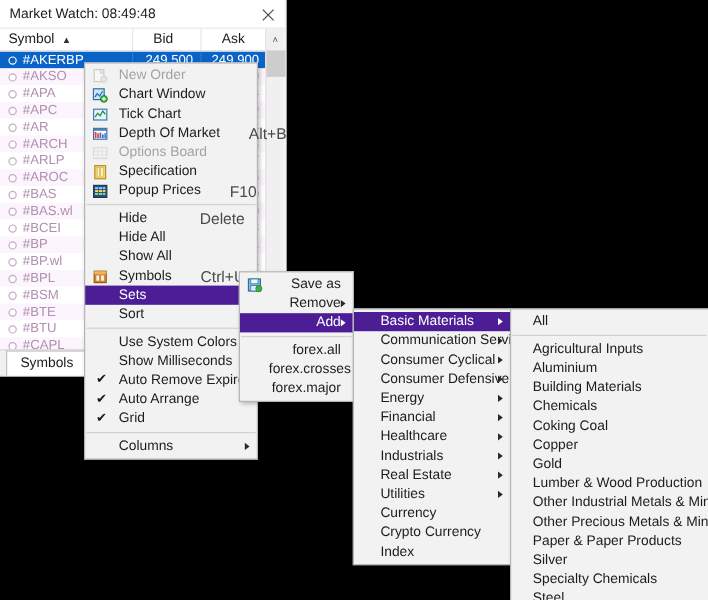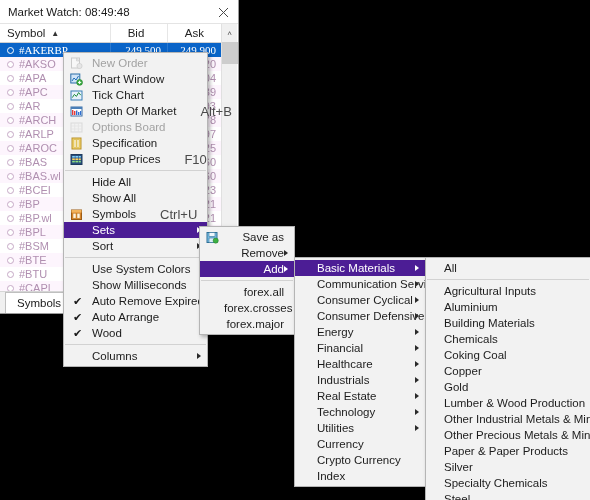--- a/index.html
+++ b/index.html
@@ -43,21 +43,21 @@
 
   .mw-body { position: relative; height: 254px; overflow: hidden; background:#fff; }
   .mw-grid { position: absolute; left:0; top:0; width: 222px; }
 
   .row { display: flex; height: 14px; font-size: 11px; color: #b08fb0; }
   .row .c-sym { width: 111px; display: flex; align-items: center; padding-left: 7px; border-right: 1px solid #f0e3f0; }
   .row .c-bid { width: 57px; display: flex; align-items: center; justify-content: flex-end; padding-right: 6px; border-right: 1px solid #f0e3f0; }
   .row .c-ask { width: 54px; display: flex; align-items: center; justify-content: flex-end; padding-right: 6px; }
   .row.alt { background: #fdf5fd; }
   .row.plain { background: #ffffff; }
-  .row.selected { background: #0a64c8; color: #ffffff; font-family: Liberation Serif, serif; }
+  .row.selected { background: #0a64c8; color: #ffffff; }
   .row.selected .c-sym, .row.selected .c-bid { border-right: 1px solid #2b79d0; }
 
   .dot {
     width: 7px; height: 7px; border-radius: 50%;
     border: 1.5px solid #c6a9c6; margin-right: 5px; flex: 0 0 auto; background: #fff;
   }
   .row.selected .dot { border-color: #ffffff; background: #0a64c8; }
 
   
   .mw-scroll {
@@ -109,21 +109,21 @@
     font-size: 11px; color: #1a1a1a; line-height: 1;
   }
   .sep { height: 1px; background: #d2d2d2; margin: 3px 1px 3px 1px; }
   .mi .ico {
     position: absolute; left: 5px; top: 50%; transform: translateY(-50%);
     width: 15px; height: 14px; display: flex; align-items: center; justify-content: center;
   }
   .gl { display:block; }
 
   
-  #menu1 { left: 63px; top: 52px; width: 145px; }
+  #menu1 { left: 70px; top: 52px; width: 145px; }
   #menu2 { left: 199px; top: 226px; width: 96px; }
   #menu3 { left: 294px; top: 257px; width: 132px; }
   #menu4 { left: 425px; top: 257px; width: 165px; padding-bottom: 0; border-right: none; }
 
   #menu1 .mi { height: 16px; }
   #menu2 .mi { padding-left: 24px; text-align: right; }
   #menu3 .mi { padding-left: 22px; }
   #menu4 .mi { padding-left: 18px; }
 </style>
 </head>
@@ -417,20 +417,24 @@
               <rect x="5.4" y="7.8" width="2.6" height="1.6"></rect>
               <rect x="8.6" y="7.8" width="2.2" height="1.6"></rect>
             </g>
           </svg>
         </span>
         <span class="label">Popup Prices</span>
         <span class="accel">F10</span>
       </div>
       <div class="sep"></div>
       <div class="mi">
+        <span class="label">Hide</span>
+        <span class="accel">Delete</span>
+      </div>
+      <div class="mi">
         <span class="label">Hide All</span>
       </div>
       <div class="mi">
         <span class="label">Show All</span>
       </div>
       <div class="mi">
         <span class="ico">
           <svg width="13" height="13" viewBox="0 0 13 13" class="gl">
             <rect x="1.5" y="2" width="10" height="9.5" fill="#e08a2e" stroke="#9c5c15"></rect>
             <rect x="1.5" y="2" width="10" height="2.6" fill="#f2b45c"></rect>
@@ -459,21 +463,21 @@
       <div class="mi">
         <span class="check">✔</span>
         <span class="label">Auto Remove Expired</span>
       </div>
       <div class="mi">
         <span class="check">✔</span>
         <span class="label">Auto Arrange</span>
       </div>
       <div class="mi">
         <span class="check">✔</span>
-        <span class="label">Wood</span>
+        <span class="label">Grid</span>
       </div>
       <div class="sep"></div>
       <div class="mi">
         <span class="label">Columns</span>
         <span class="arrow"></span>
       </div>
     </div>
   <div class="menu" id="menu2">
       <div class="mi">
         <span class="ico">
@@ -536,24 +540,20 @@
       </div>
       <div class="mi">
         <span class="label">Industrials</span>
         <span class="arrow"></span>
       </div>
       <div class="mi">
         <span class="label">Real Estate</span>
         <span class="arrow"></span>
       </div>
       <div class="mi">
-        <span class="label">Technology</span>
-        <span class="arrow"></span>
-      </div>
-      <div class="mi">
         <span class="label">Utilities</span>
         <span class="arrow"></span>
       </div>
       <div class="mi">
         <span class="label">Currency</span>
       </div>
       <div class="mi">
         <span class="label">Crypto Currency</span>
       </div>
       <div class="mi">

